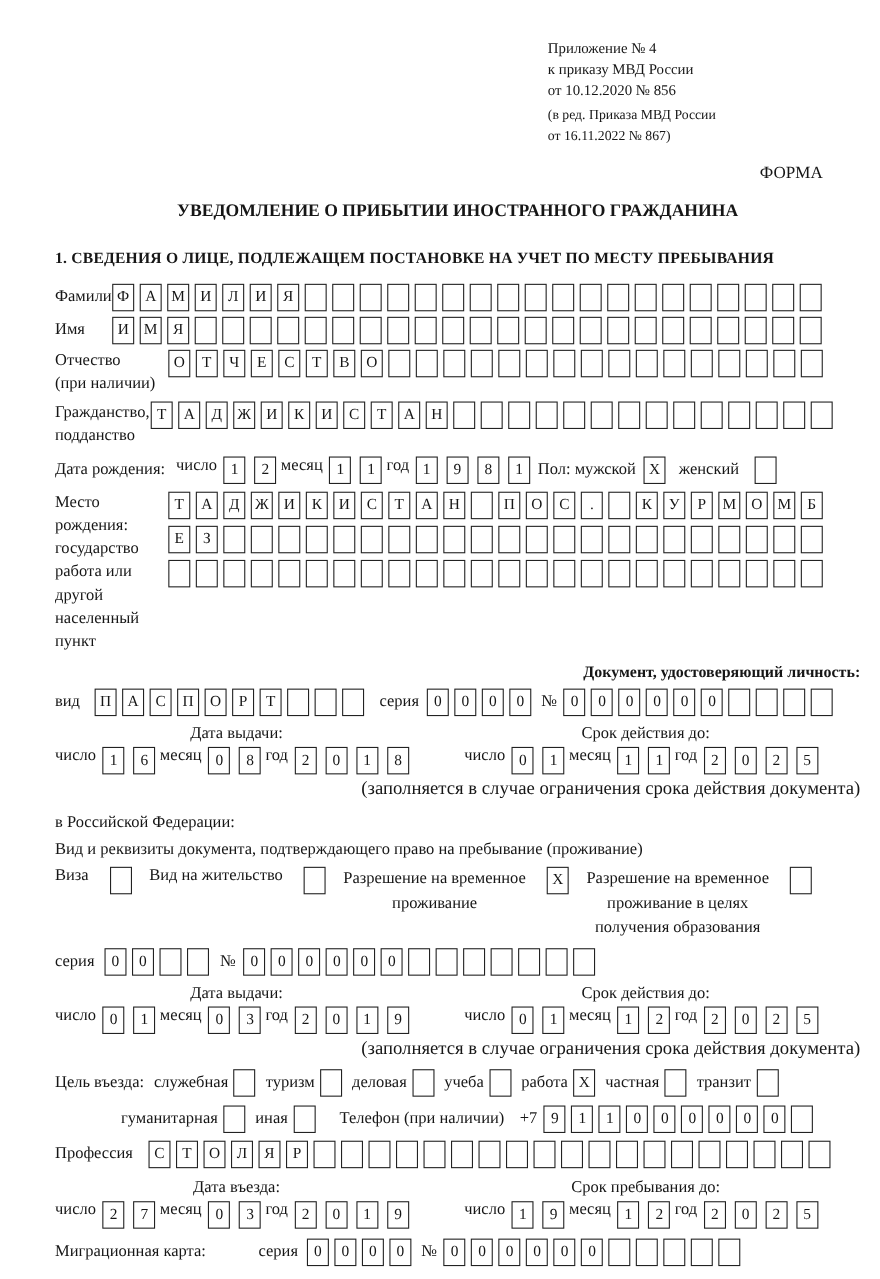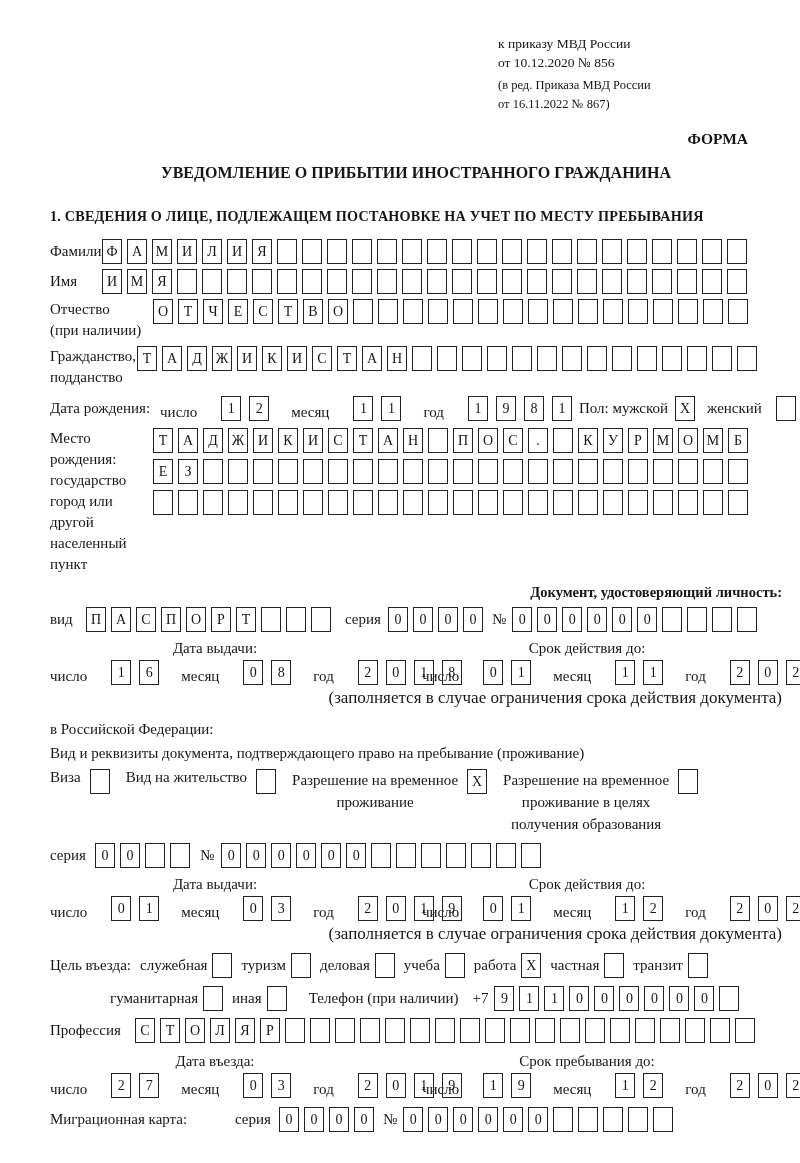--- a/index.html
+++ b/index.html
@@ -5,57 +5,58 @@
   *{box-sizing:border-box;margin:0;padding:0}
   html,body{background:#fff}
   .page{
     width:800px;height:1163px;background:#fff;color:#161616;
     font-family:"Liberation Serif","DejaVu Serif",serif;font-size:15px;
     padding:34px 18px 0 50px;overflow:hidden;position:relative;
   }
   .head-note{margin-left:448px;line-height:19px;font-size:13.5px}
   .head-note .sub{font-size:12.5px;margin-top:4px}
   .head-note .sub2{font-size:12.5px}
-  .forma{font-weight:bold;text-align:right;padding-right:34px;margin-top:16px;font-size:15.5px}
+  .forma{font-weight:normal;text-align:right;padding-right:34px;margin-top:16px;font-size:15.5px}
   .title{text-align:center;font-weight:bold;font-size:16px;line-height:26px;margin-top:12px}
   .blank{display:inline-block;width:58px;border-bottom:2px solid #333;margin-left:10px}
   .sect{font-weight:bold;font-size:14.2px;margin-top:22px;letter-spacing:.2px}
   .row{display:flex;align-items:center;margin-top:5px}
   .row.top{align-items:flex-start}
   .boxes{display:flex;gap:5px;flex:none}
   .boxes.sp{gap:8px}
   .box{width:20px;height:25px;border:1.5px solid #222;flex:none;display:flex;
        align-items:center;justify-content:center;font-size:14px;background:#fff}
   .lbl{flex:none}
   .w52{width:52px}.w87{width:87px}.w103{width:103px}
   .ll{line-height:21px}
   .stack>.boxes{margin-top:0}
   .stack>.boxes + .boxes{margin-top:6px}
   .center-b{font-weight:bold;text-align:right;margin-top:9px;font-size:14.5px}
   .dual{display:flex;margin-top:8px}
   .dual .col-l{width:372px}
   .dual .col-r{flex:1}
   .dtitle{width:330px;text-align:center;margin-bottom:3px}
-  .dgrp{display:flex;align-items:flex-end;gap:22px}
+  .dgrp{display:flex;align-items:flex-start;gap:4px}
   .dgrp .lbl{margin-right:2px}
   .note{text-align:right;font-size:17px;margin-top:3px}
   .intro{margin-top:9px;line-height:24px}
   .opts{margin-top:4px}
-  .opt{display:flex;align-items:flex-start;gap:9px;margin-right:16px}
+  .opt{display:flex;align-items:flex-start;gap:19px;margin-right:16px}
   .opt .octr{text-align:center;line-height:22px}
   .popt{display:flex;align-items:center;gap:5px;margin-left:9px}
   .gap-sm{margin-left:7px}
   .phone-pre{margin:0 6px 0 14px}
 </style>
 </head>
 <body>
 
 <div class="page">
 
   <div class="head-note">
+    <div>Приложение № 4</div>
     <div>к приказу МВД России</div>
     <div>от 10.12.2020 № 856</div>
     <div class="sub">(в ред. Приказа МВД России</div>
     <div class="sub2">от 16.11.2022 № 867)</div>
   </div>
 
   <div class="forma">ФОРМА</div>
 
   <div class="title">
     <div>УВЕДОМЛЕНИЕ О ПРИБЫТИИ ИНОСТРАННОГО ГРАЖДАНИНА</div>
@@ -222,21 +223,21 @@
     <span class="lbl" style="margin-left:12px">женский</span>
     <span class="boxes" style="margin-left:14px">
         <span class="box"></span>
       </span>
   </div>
 
   <div class="row top" style="margin-top:7px">
     <span class="lbl w103 ll">
       <div>Место рождения:</div>
       <div>государство</div>
-      <div>город или другой</div>
+      <div>работа или другой</div>
       <div>населенный пункт</div>
     </span>
     <span class="stack">
       <span class="boxes">
           <span class="box">Т</span>
           <span class="box">А</span>
           <span class="box">Д</span>
           <span class="box">Ж</span>
           <span class="box">И</span>
           <span class="box">К</span>

